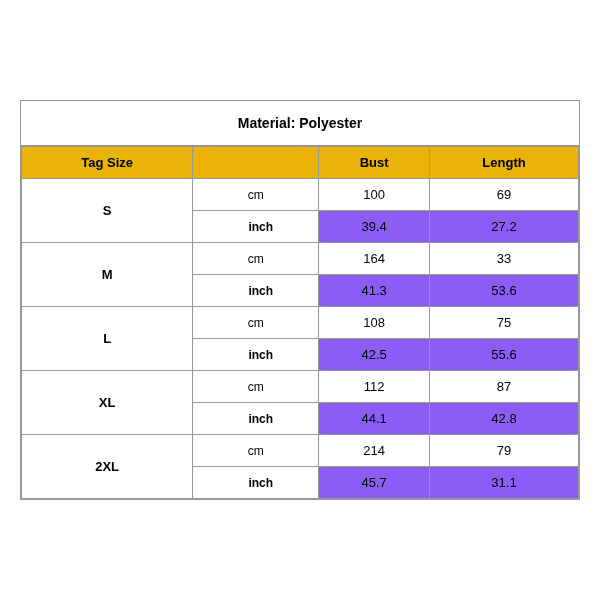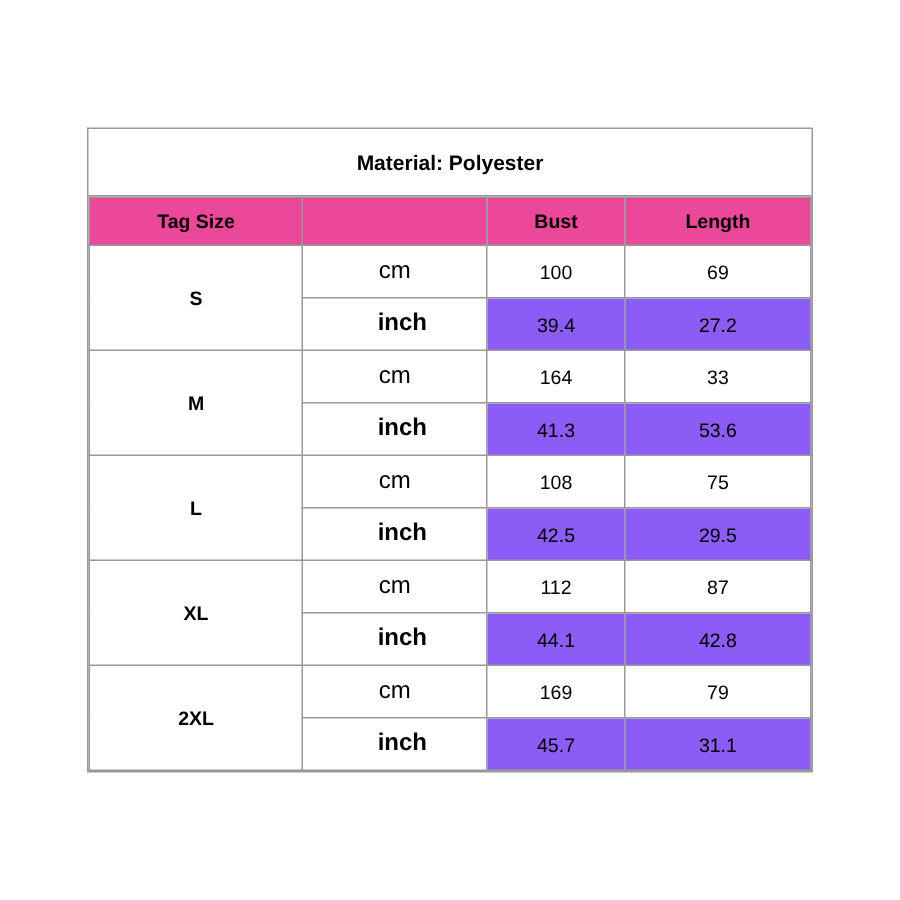--- a/index.html
+++ b/index.html
@@ -13,21 +13,21 @@
       height: 600px;
       display: flex;
       align-items: center;
       justify-content: center;
       background: #fff;
       font-family: Arial, sans-serif;
       font-size: 13px;
     }
 
     .container {
-      width: 484px;
+      width: 560px;
       border: 1px solid #999;
     }
 
     .title-row {
       text-align: center;
       padding: 14px 10px;
       font-weight: bold;
       font-size: 14px;
       border-bottom: 1px solid #999;
     }
@@ -38,30 +38,30 @@
     }
 
     table td, table th {
       border: 1px solid #999;
       text-align: center;
       padding: 8px 6px;
     }
 
     .header-row th {
       font-weight: bold;
-      background: #ec4899;
+      background: #eab308;
     }
 
     .tag-size-cell {
       font-weight: bold;
       vertical-align: middle;
     }
 
     .unit-cell {
-      font-size: 16px;
+      font-size: 12px;
     }
 
     .unit-cell.bold-unit {
       font-weight: bold;
       padding-left: 16px;
     }
 
     .shaded {
       background-color: #8b5cf6;
     }
@@ -105,37 +105,37 @@
         </tr>
         <tr>
           <td rowspan="2" class="tag-size-cell">L</td>
           <td class="unit-cell">cm</td>
           <td>108</td>
           <td>75</td>
         </tr>
         <tr>
           <td class="unit-cell bold-unit">inch</td>
           <td class="shaded">42.5</td>
-          <td class="shaded">29.5</td>
+          <td class="shaded">55.6</td>
         </tr>
         <tr>
           <td rowspan="2" class="tag-size-cell">XL</td>
           <td class="unit-cell">cm</td>
           <td>112</td>
           <td>87</td>
         </tr>
         <tr>
           <td class="unit-cell bold-unit">inch</td>
           <td class="shaded">44.1</td>
           <td class="shaded">42.8</td>
         </tr>
         <tr>
           <td rowspan="2" class="tag-size-cell">2XL</td>
           <td class="unit-cell">cm</td>
-          <td>169</td>
+          <td>214</td>
           <td>79</td>
         </tr>
         <tr>
           <td class="unit-cell bold-unit">inch</td>
           <td class="shaded">45.7</td>
           <td class="shaded">31.1</td>
         </tr>
       </tbody>
   </table>
 </div>

